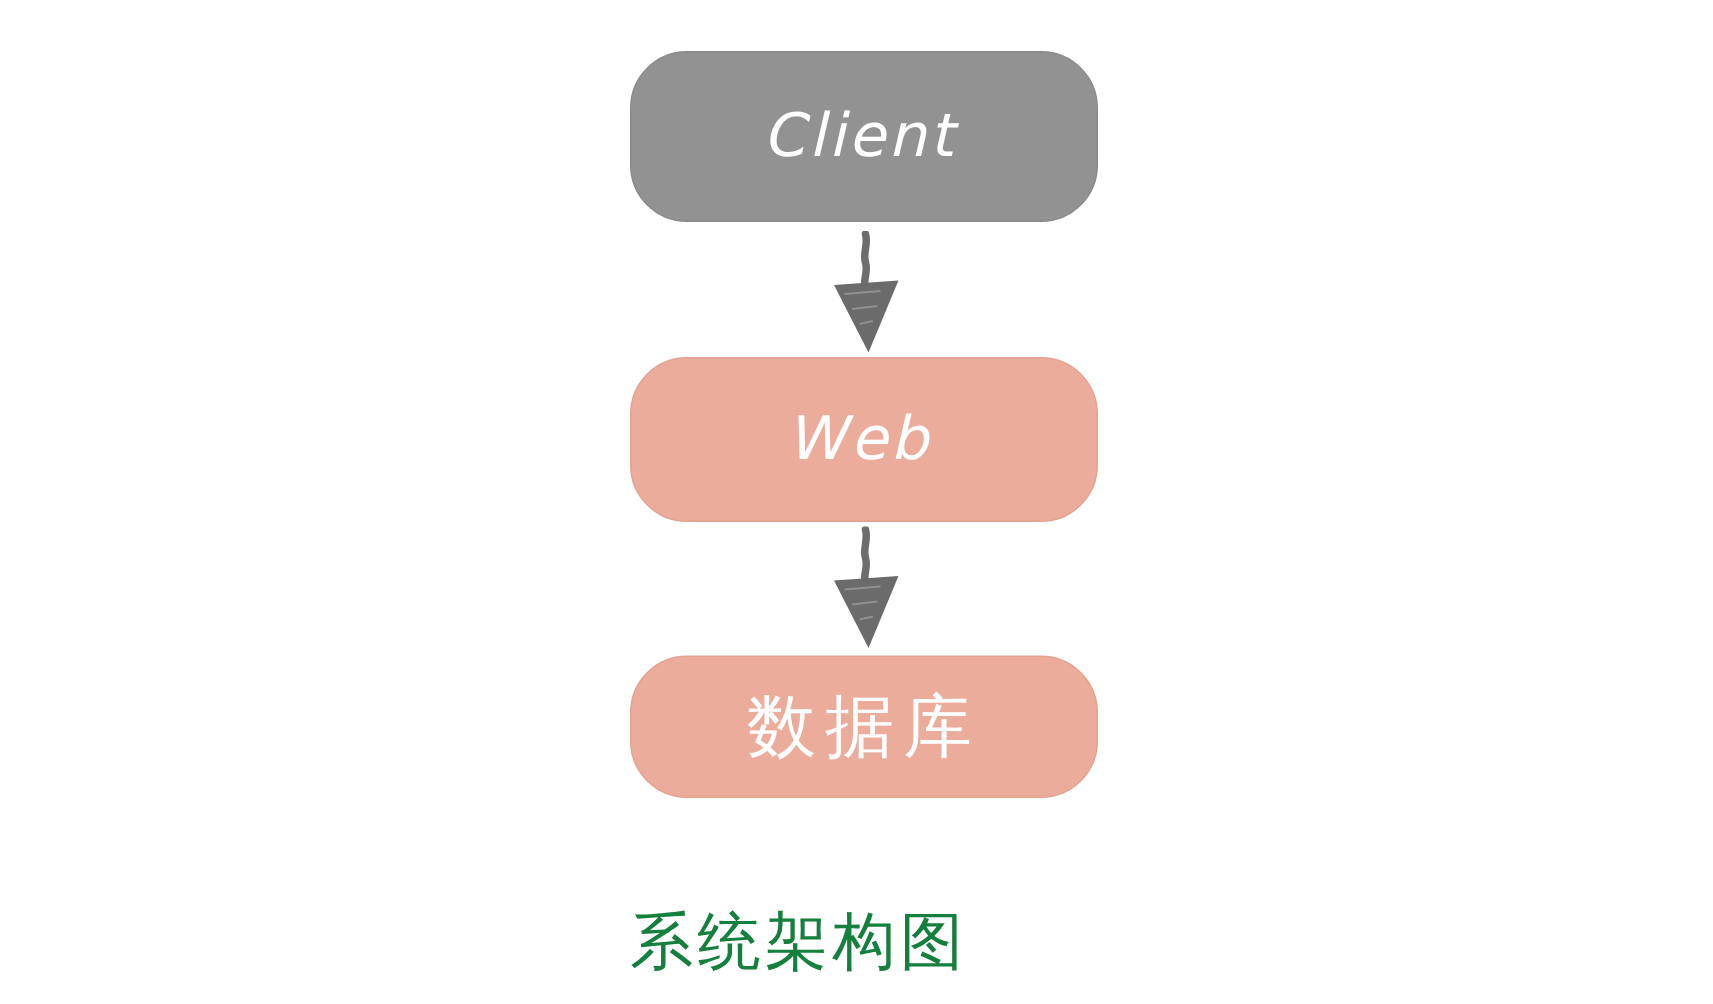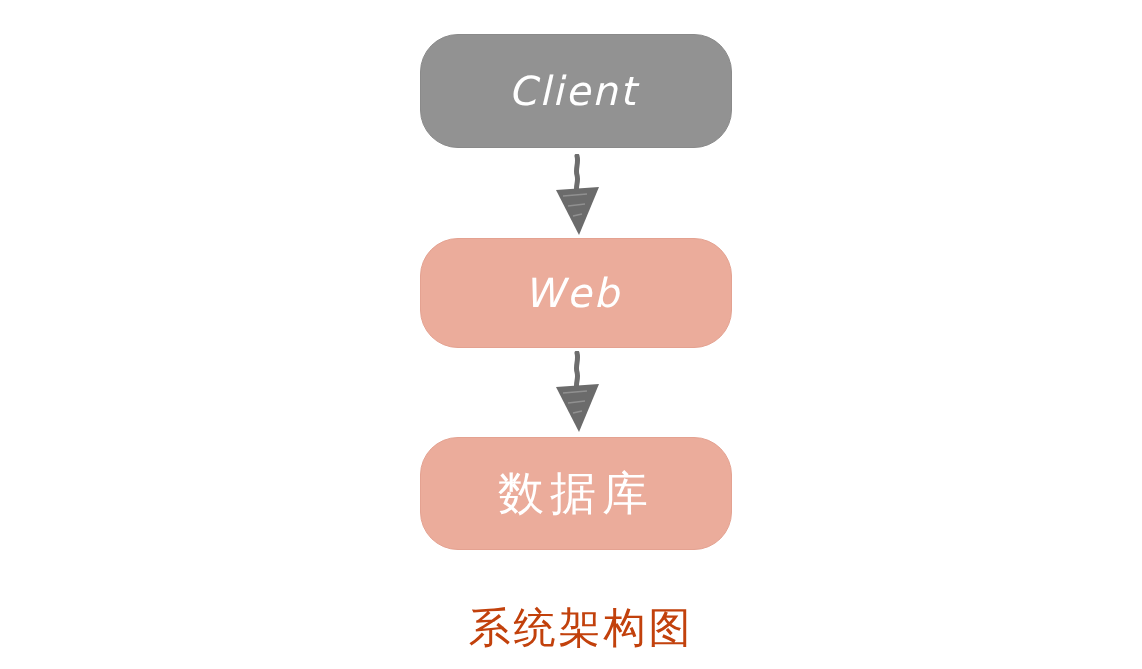--- a/index.html
+++ b/index.html
@@ -41,21 +41,21 @@
     border: 1px solid #8a8a8a;
   }
   .node-web {
     top: 238px;
     height: 110px;
     background: #ebac9b;
     border: 1px solid #e4a291;
   }
   .node-database {
     top: 437px;
-    height: 113px;
+    height: 95px;
     background: #ebac9b;
     border: 1px solid #e4a291;
   }
   .node-database .node-label {
     font-size: 46px;
     font-style: normal;
     transform: none;
     letter-spacing: 6px;
   }
   .arrow {
@@ -64,24 +64,24 @@
     width: 52px;
     height: 84px;
   }
   .arrow-1 { top: 154px; }
   .arrow-2 { top: 351px; }
   .caption {
     position: absolute;
     left: 420px;
     top: 600px;
     width: 322px;
-    text-align: center;
+    text-align: left;
     font-size: 42px;
     letter-spacing: 3px;
-    color: #c2410c;
+    color: #15803d;
     white-space: nowrap;
     user-select: none;
   }
 </style>
 </head>
 <body>
 
 <div class="canvas">
 
   <div class="node node-client">

